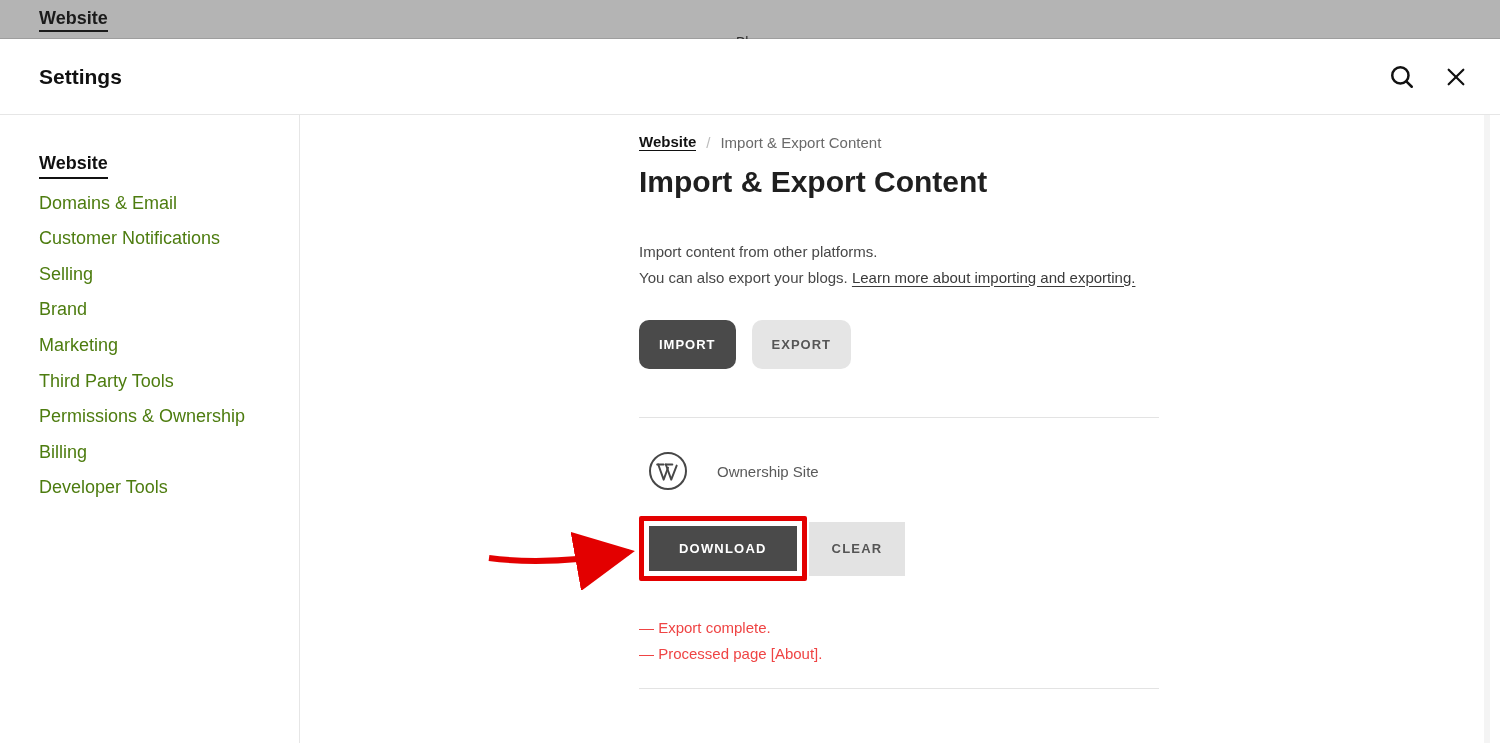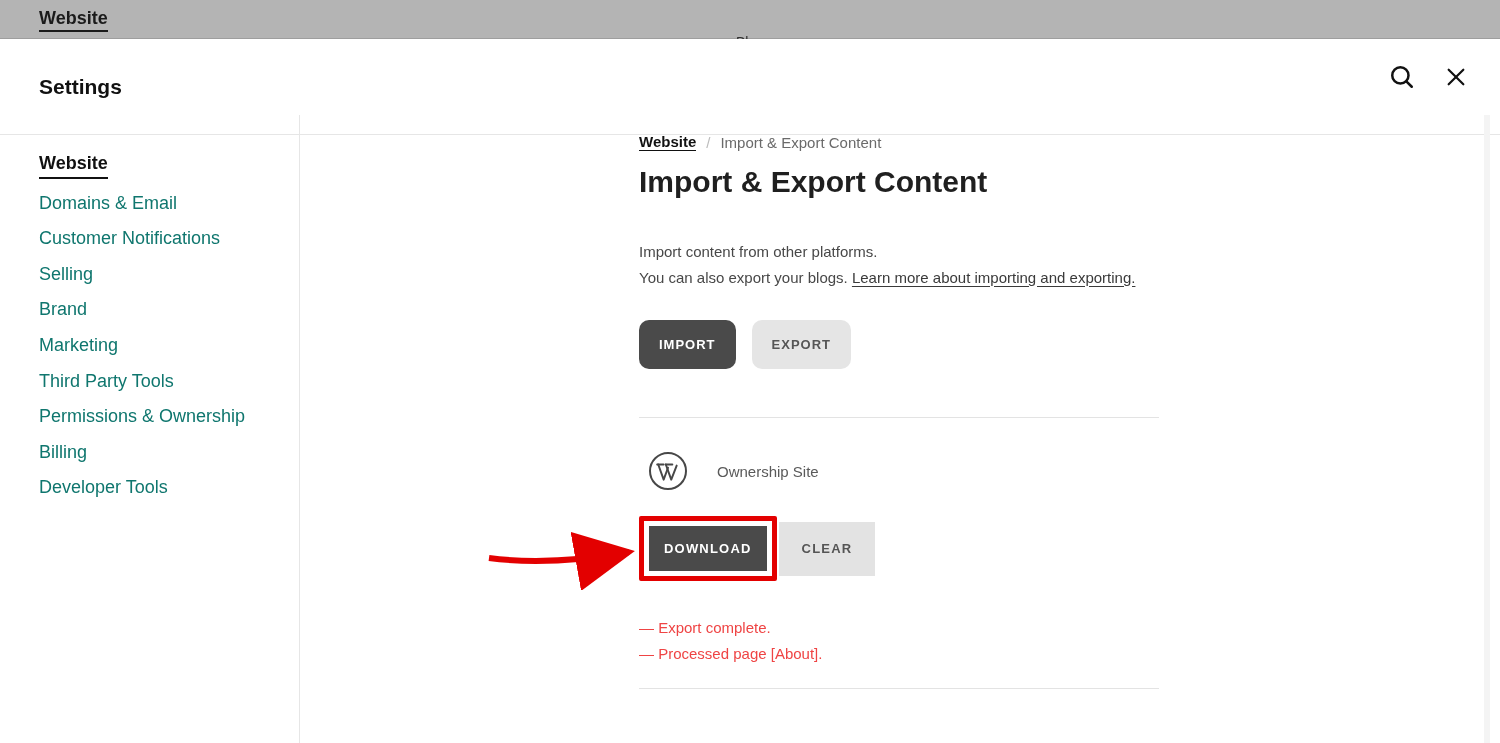--- a/index.html
+++ b/index.html
@@ -21,33 +21,33 @@
     position:absolute; left:50%; transform:translateX(-50%); top:34px; font-size:14px; color:#303030;
   }
 
   
   .panel {
     position: absolute; top: 39px; left: 0; right: 0; bottom: 0;
     background: #fff;
     box-shadow: 0 -1px 0 rgba(0,0,0,.12);
   }
   .panel-header {
-    height: 96px; border-bottom: 1px solid #e6e6e6;
+    height: 76px; border-bottom: 1px solid #e6e6e6;
     display: flex; align-items: center; padding: 0 40px 0 39px;
     position: relative;
   }
   .panel-title { font-weight: 700; font-size: 21px; color: #111; }
 
   .hdr-icons { position:absolute; right:30px; top:0; height:76px; display:flex; align-items:center; gap:26px; }
   .icon-btn { width:28px; height:28px; display:flex; align-items:center; justify-content:center; cursor:pointer; }
 
   .body { position:absolute; top:76px; bottom:0; left:0; right:0; display:flex; }
 
   .sidebar { width: 300px; border-right: 1px solid #e6e6e6; padding: 38px 0 0 39px; }
-  .nav-item { font-size: 18px; color:#0f766e; line-height:1.2; margin-bottom: 14px; cursor:pointer; width:fit-content; }
+  .nav-item { font-size: 18px; color:#4d7c0f; line-height:1.2; margin-bottom: 14px; cursor:pointer; width:fit-content; }
   .nav-item.active { color:#111; font-weight:700; border-bottom:2px solid #111; padding-bottom:2px; }
 
   .main { flex:1; padding: 18px 0 0 339px; position:relative; }
   .content-col { width: 520px; }
 
   .breadcrumb { font-size: 15px; color:#6a6a6a; display:flex; align-items:center; gap:10px; margin-bottom:14px; }
   .breadcrumb .bc-root { color:#111; font-weight:600; border-bottom:1px solid #111; cursor:pointer; }
   .breadcrumb .sep { color:#bcbcbc; }
 
   .page-title { font-size: 30px; font-weight:700; color:#1f1f1f; margin-bottom: 40px; }
@@ -61,21 +61,21 @@
   .tab.light { background:#e5e5e5; color:#555; }
 
   .divider { border:none; border-top:1px solid #e3e3e3; margin:0 0 34px 0; }
 
   .export-row { display:flex; align-items:center; gap:30px; margin-bottom:26px; }
   .wp-circle { width:38px; height:38px; border:2px solid #474747; border-radius:50%; display:flex; align-items:center; justify-content:center; margin-left:10px; }
   .export-label { font-size:15px; color:#5a5a5a; }
 
   .action-row { display:flex; align-items:center; gap:0; margin-bottom:38px; }
   .highlight-box { border:5px solid #e30000; padding:5px; display:inline-block; border-radius:2px; }
-  .btn-dark { font-size:13px; letter-spacing:1.2px; font-weight:700; padding:15px 15px; background:#4a4a4a; color:#fff; cursor:pointer; border:none; }
+  .btn-dark { font-size:13px; letter-spacing:1.2px; font-weight:700; padding:15px 30px; background:#4a4a4a; color:#fff; cursor:pointer; border:none; }
   .btn-light { font-size:13px; letter-spacing:1.2px; font-weight:700; padding:19px 23px 20px; background:#e3e3e3; color:#555; cursor:pointer; border:none; margin-left:2px; }
 
   .log-line { font-size:15px; color:#ef4444; margin-bottom:9px; }
 
   .divider2 { border:none; border-top:1px solid #e3e3e3; margin:26px 0 0 0; }
 
   .arrow-svg { position:absolute; left:184px; top:415px; pointer-events:none; }
   .scroll-hint { position:absolute; right:10px; top:0; width:6px; height:100%; background:#f4f4f4; }
 </style>
 </head>

